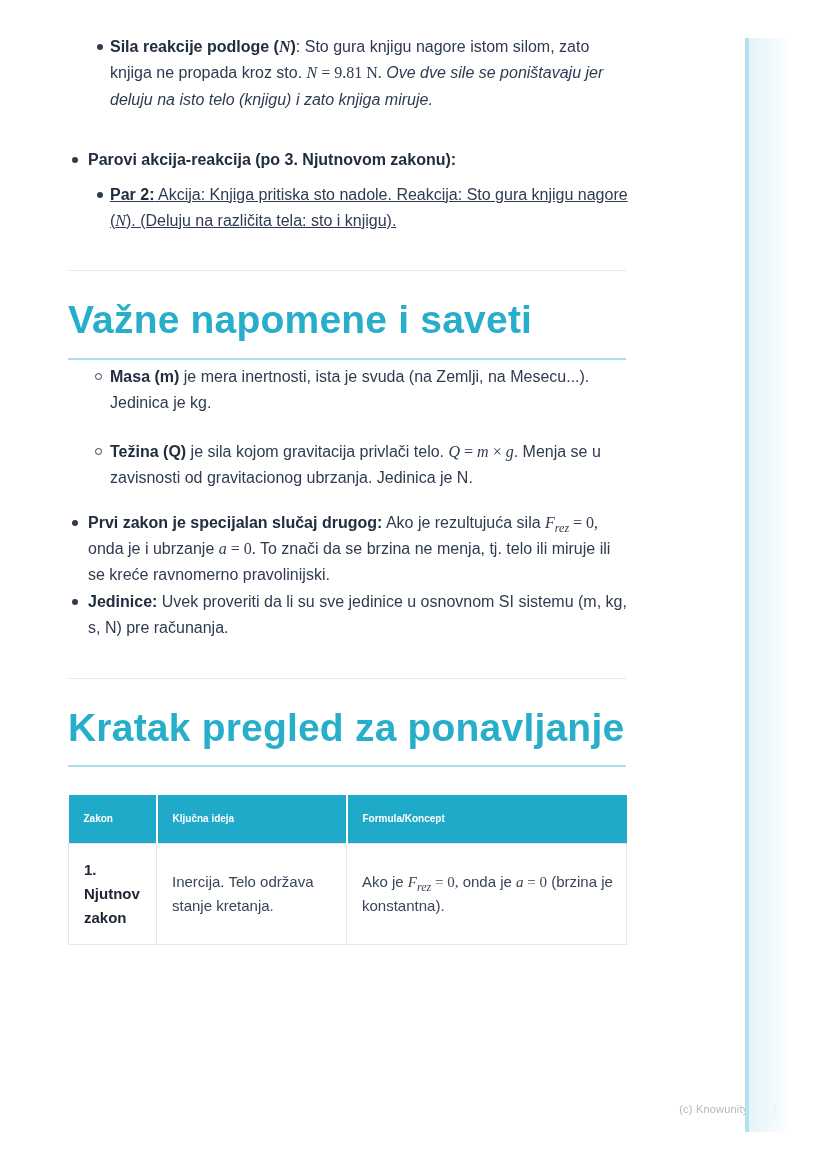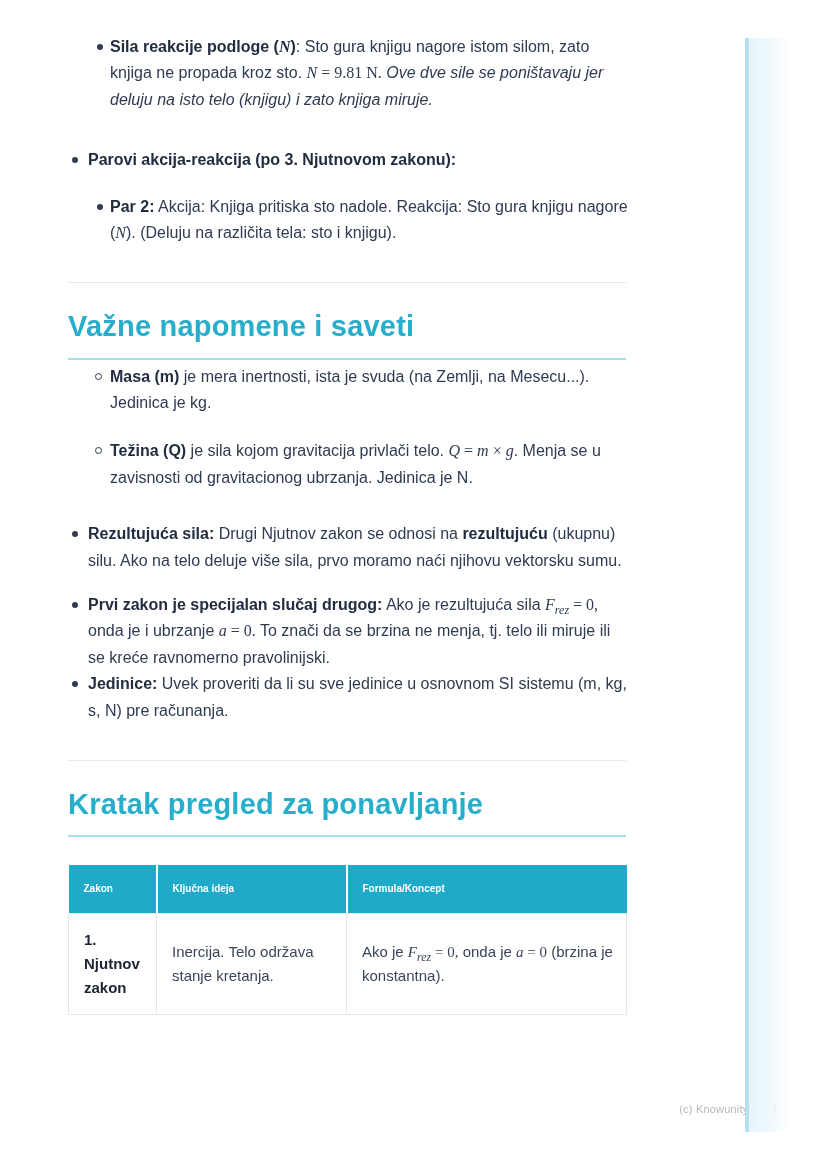--- a/index.html
+++ b/index.html
@@ -23,28 +23,28 @@
   .circ::before{left:27px;top:9px;width:5px;height:5px;background:transparent;border:1.5px solid #2f3b51;}
 
   strong{color:#222d40;font-weight:700;text-align:center;}
   .it{font-style:italic;}
   .mv{font-family:"Liberation Serif","DejaVu Serif",serif;font-style:italic;}
   .mu{font-family:"Liberation Serif","DejaVu Serif",serif;font-style:normal;}
   sub.mv{font-size:12px;line-height:0;}
 
   .sep{border:none;border-top:1px solid #e8e9ea;margin:36px 0 0 0;width:558px;}
 
-  h2{color:#27aecb;font-size:29px;font-weight:700;margin:25px 0 0 0;letter-spacing:0.2px;line-height:1.25;}
+  h2{color:#27aecb;font-size:39px;font-weight:700;margin:25px 0 0 0;letter-spacing:0.2px;line-height:1.25;}
   .h2-rule{height:2px;background:#a9dfe9;margin-top:13px;width:558px;}
 
   
   .mt-first{margin-top:34px;}
   .mt-pairs{margin-top:34px;}
   .mt-pair1{margin-top:22px;}
-  .mt-pair2{margin-top:20px;}
+  .mt-pair2{margin-top:8px;text-decoration:underline;}
   .mt-notes1{margin-top:26px;}
   .mt-sub1{margin-top:4px;}
   .mt-sub2{margin-top:22px;}
   .mt-item{margin-top:30px;}
   .mt-item2{margin-top:18px;}
   .mt-item3{}
 
   
   table{border-collapse:collapse;table-layout:fixed;width:558px;margin-top:28px;font-size:15px;line-height:1.6;}
   col.c1{width:88px;}col.c2{width:190px;}col.c3{width:280px;}
@@ -96,23 +96,20 @@
 
 
     <div class="li circ mt-sub1">
       <strong>Masa (m)</strong><span> je mera inertnosti, ista je svuda (na Zemlji, na Mesecu...). Jedinica je kg.</span>
     </div>
 
     <div class="li circ mt-sub2">
       <strong>Težina (Q)</strong><span> je sila kojom gravitacija privlači telo. </span><span class="mv">Q</span><span class="mu"> = </span><span class="mv">m</span><span class="mu"> × </span><span class="mv">g</span><span>. Menja se u zavisnosti od gravitacionog ubrzanja. Jedinica je N.</span>
     </div>
 
-    <div class="li lvl1 mt-item">
-      <strong>Rezultujuća sila:</strong><span> Drugi Njutnov zakon se odnosi na </span><strong>rezultujuću</strong><span> (ukupnu) silu. Ako na telo deluje više sila, prvo moramo naći njihovu vektorsku sumu.</span>
-    </div>
 
     <div class="li lvl1 mt-item2">
       <strong>Prvi zakon je specijalan slučaj drugog:</strong><span> Ako je rezultujuća sila </span><span class="mv">F</span><sub class="mv">rez</sub><span class="mu"> = 0,</span><span> onda je i ubrzanje </span><span class="mv">a</span><span class="mu"> = 0.</span><span> To znači da se brzina ne menja, tj. telo ili miruje ili se kreće ravnomerno pravolinijski.</span>
     </div>
 
     <div class="li lvl1 mt-item3">
       <strong>Jedinice:</strong><span> Uvek proveriti da li su sve jedinice u osnovnom SI sistemu (m, kg, s, N) pre računanja.</span>
     </div>
 
     <hr class="sep">

